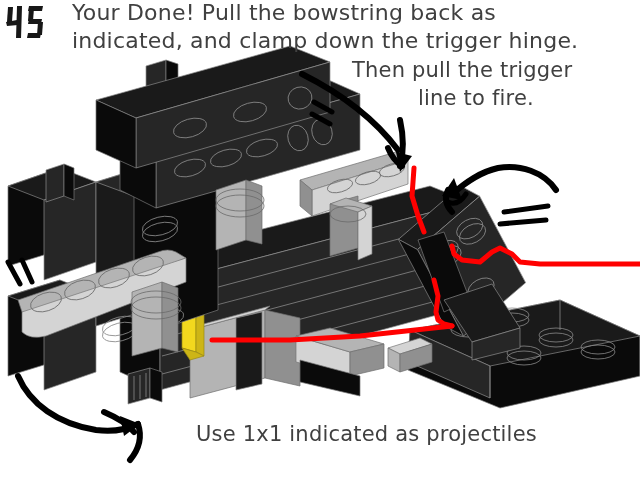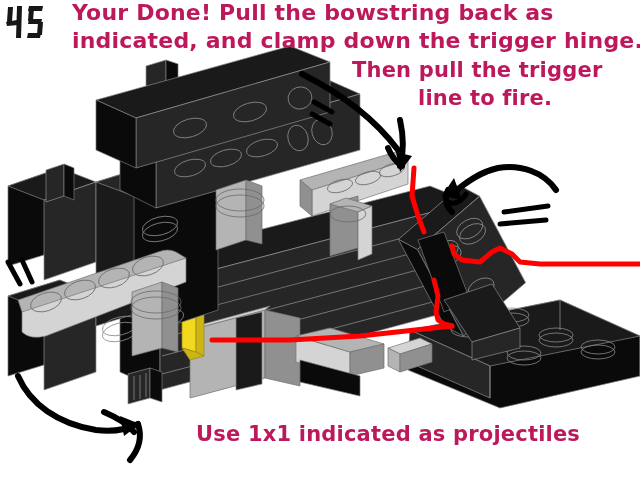--- a/index.html
+++ b/index.html
@@ -9,23 +9,23 @@
 
   #stage{position:absolute;left:0;top:0;width:640px;height:480px;background:#ffffff;}
 
   
   .step-number{position:absolute;left:4px;top:4px;width:52px;height:40px;}
   .step-number svg{display:block;}
 
   
   .caption{
     position:absolute;
-    color:#be185d;
+    color:#404040;
     font-family:"DejaVu Sans",sans-serif;
-    font-weight:700;
+    font-weight:400;
     letter-spacing:0.2px;
     white-space:nowrap;
     line-height:1.0;
   }
   #cap-line1{left:72px;top:2px;font-size:22px;}
   #cap-line2{left:72px;top:30px;font-size:22px;}
   #cap-line3{left:352px;top:60px;font-size:21px;}
   #cap-line4{left:418px;top:88px;font-size:21px;}
   #cap-bottom{left:196px;top:424px;font-size:21px;}
 

